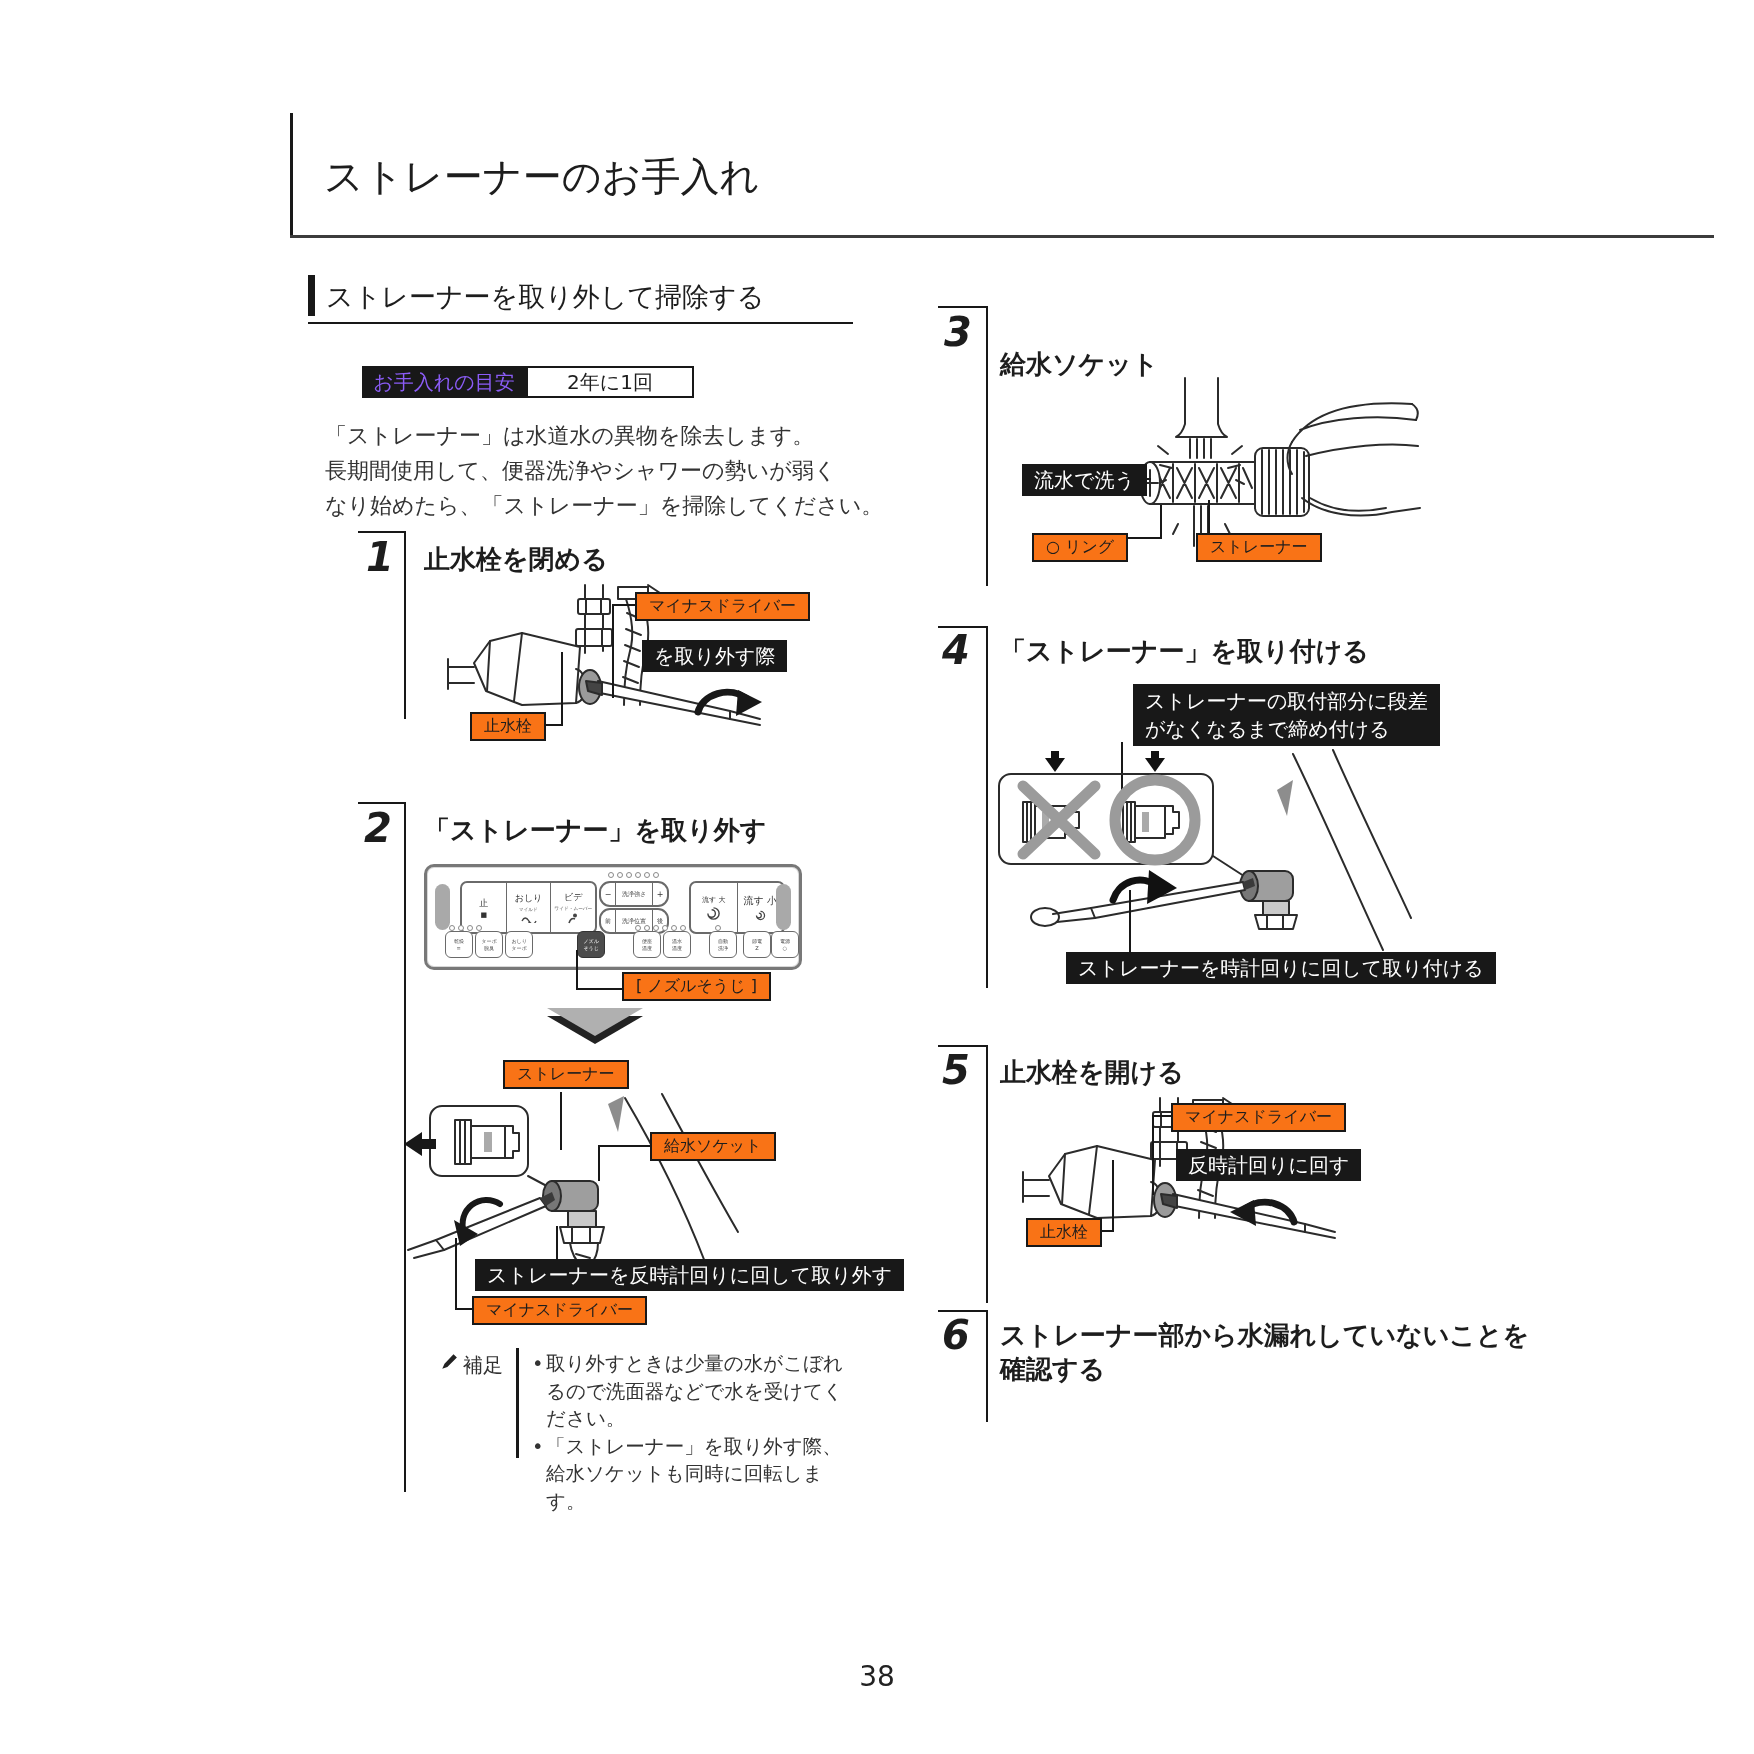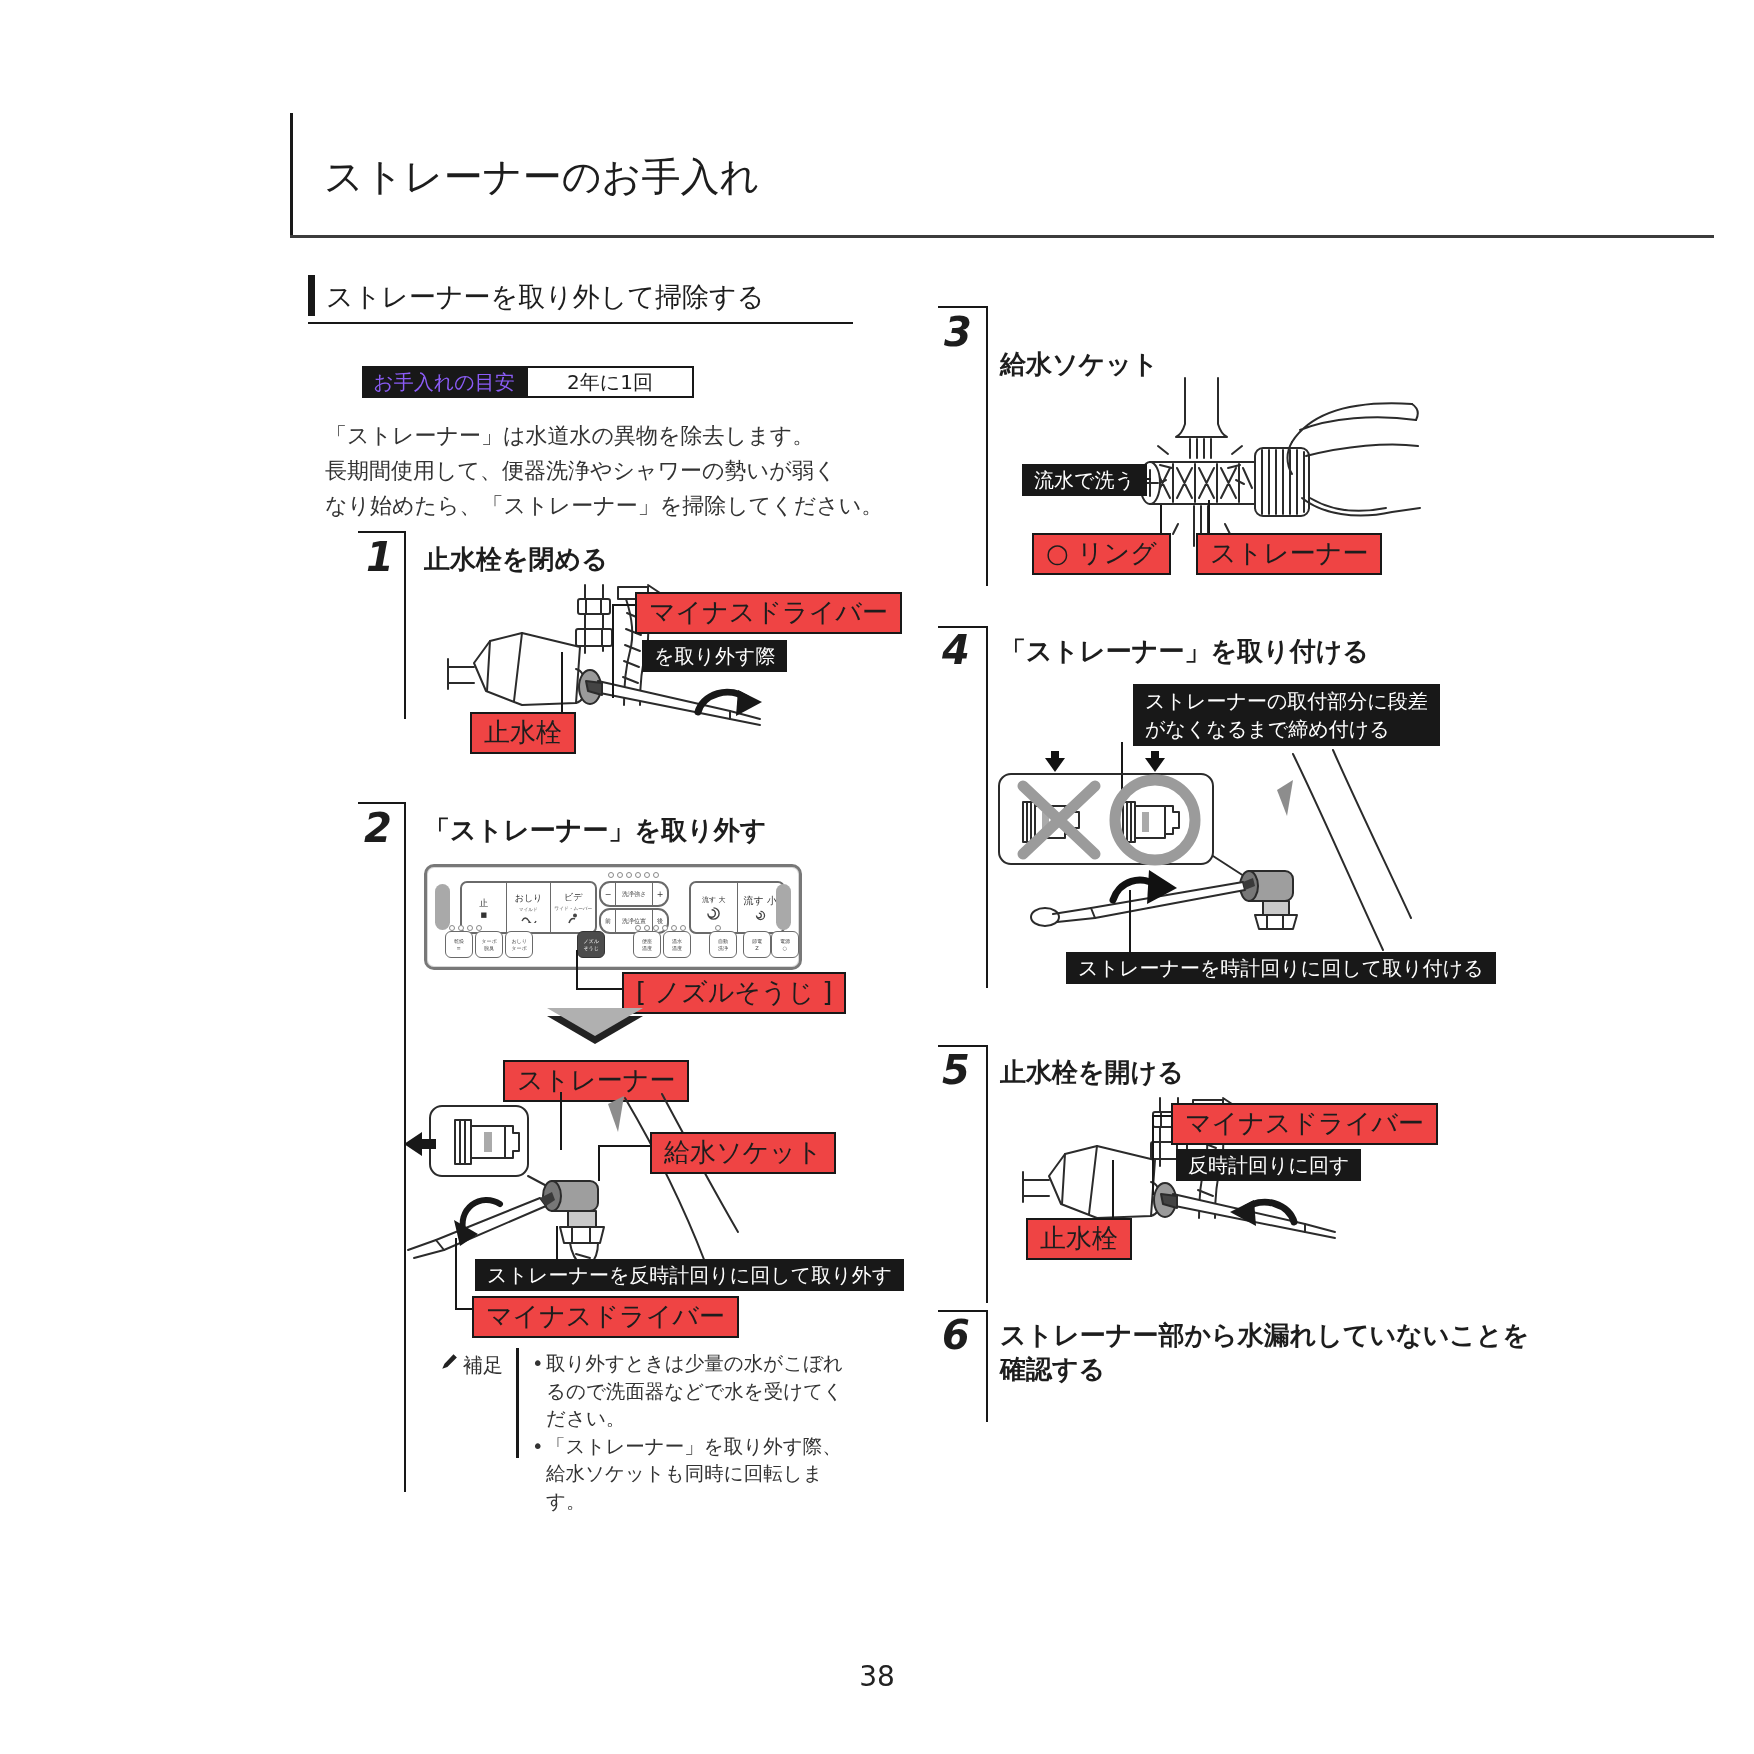--- a/index.html
+++ b/index.html
@@ -1,20 +1,20 @@
 <!DOCTYPE html>
 <html><head>
 <meta charset="utf-8">
 <style>
   html,body{margin:0;padding:0;background:#fff}
   .page{position:relative;width:1754px;height:1754px;background:#fff;overflow:hidden;
         font-family:"DejaVu Sans","Liberation Sans",sans-serif;color:#1d1d1d}
   .a{position:absolute}
   .bdg{position:absolute;background:#181818;color:#fff;font-size:20px;padding:3px 12px;white-space:nowrap;line-height:1.3}
-  .bx{position:absolute;border:2px solid #181818;background:#ef4444;color:#1d1d1d;font-size:26px;padding:2px 12px;white-space:nowrap;line-height:1.3}
+  .bx{position:absolute;border:2px solid #181818;background:#f97316;color:#1d1d1d;font-size:16px;padding:2px 12px;white-space:nowrap;line-height:1.3}
   .ln{position:absolute;background:#181818}
   .el{position:absolute;border:0 solid #181818}
   .num{position:absolute;font-style:italic;font-weight:700;font-size:40px;line-height:1;color:#1d1d1d}
   .st{position:absolute;font-weight:700;font-size:26px;white-space:nowrap;color:#1d1d1d}
   .body-txt{position:absolute;font-size:22px;line-height:35px;color:#333;white-space:nowrap}
   svg.a{overflow:visible}
   
   .rm{position:absolute;border:3px solid #787878;border-radius:10px;background:#fff;box-shadow:inset 0 0 0 1px #d8d8d8}
   .rc{position:absolute;border:2px solid #6a6a6a;border-radius:7px;display:flex;background:#fff}
   .rcell{flex:1;display:flex;flex-direction:column;align-items:center;justify-content:center;gap:1px;color:#333;min-width:0}

